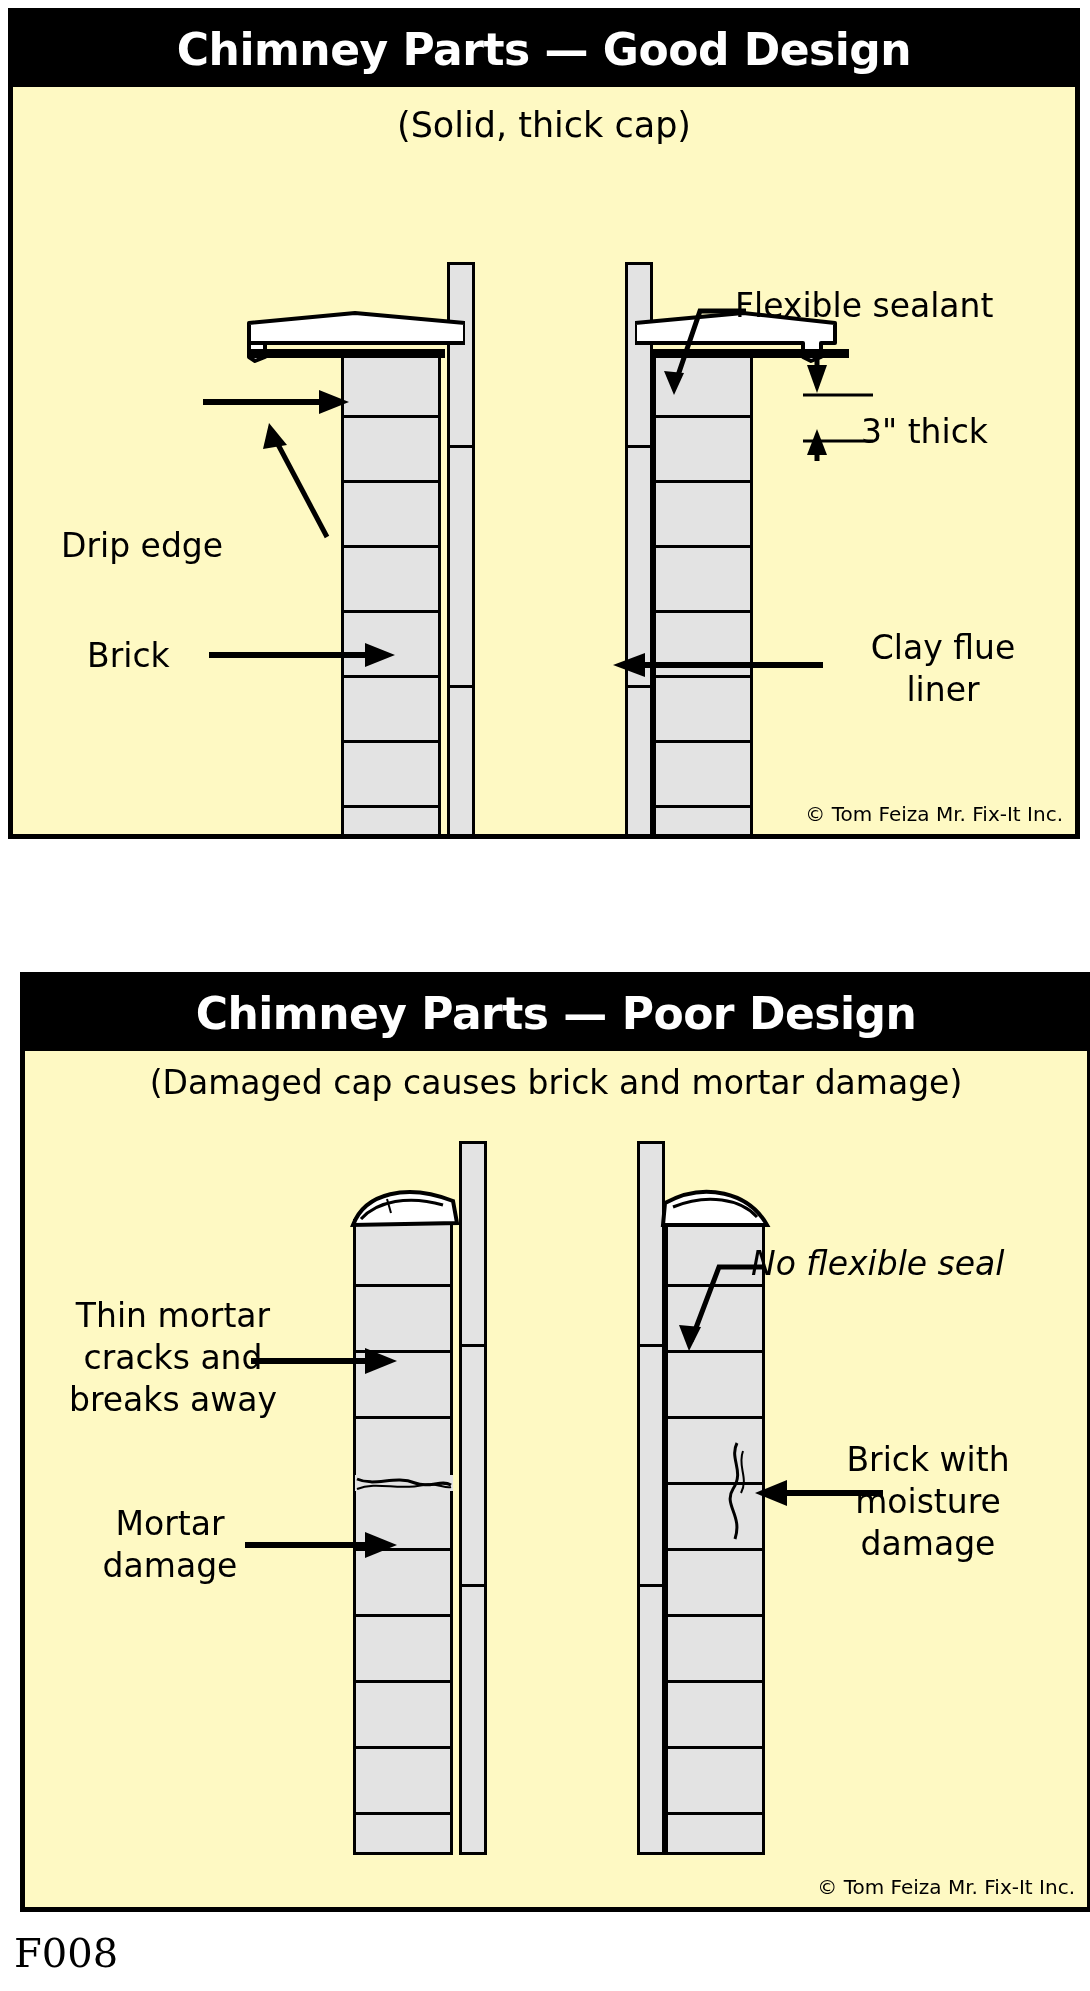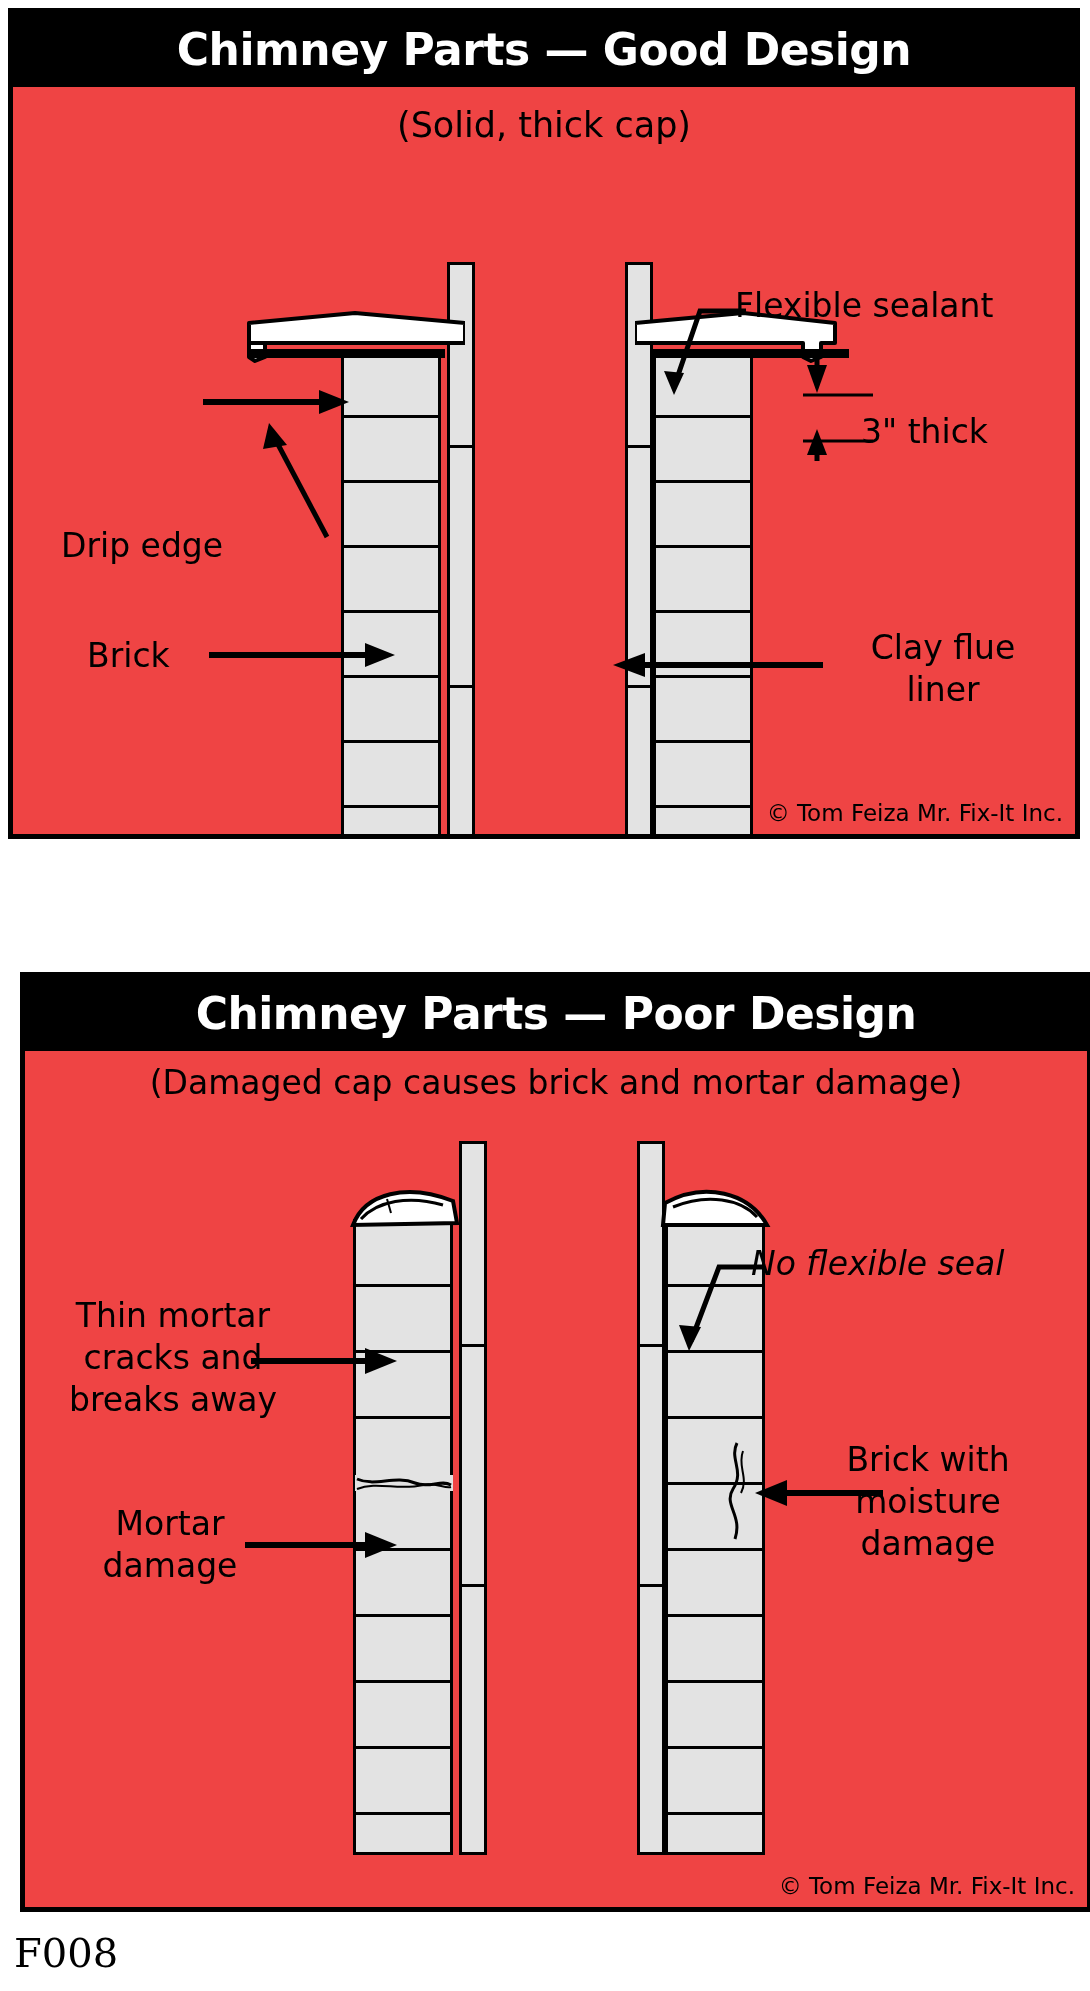--- a/index.html
+++ b/index.html
@@ -41,40 +41,40 @@
     font-weight: bold;
     letter-spacing: -0.5px;
     font-size: 44px;
     line-height: 74px;
     height: 74px;
     white-space: nowrap;
   }
   .panel-body {
     position: relative;
     height: calc(100% - 74px);
-    background: #ef4444;
+    background: #fef9c3;
     overflow: hidden;
   }
   .subtitle {
     position: absolute;
     width: 100%;
     text-align: center;
     font-family: "DejaVu Sans", sans-serif;
     font-size: 35px;
     color: #000;
     white-space: nowrap;
   }
   #subtitle-good { top: 18px; }
   #subtitle-poor { top: 12px; font-size: 33px; }
 
   .copyright {
     position: absolute;
     right: 12px;
     bottom: 8px;
-    font-size: 23px;
+    font-size: 20px;
     font-family: "DejaVu Sans", sans-serif;
     color: #000;
     white-space: nowrap;
   }
 
   .code-label {
     position: absolute;
     left: 14px;
     top: 1930px;
     font-size: 40px;

